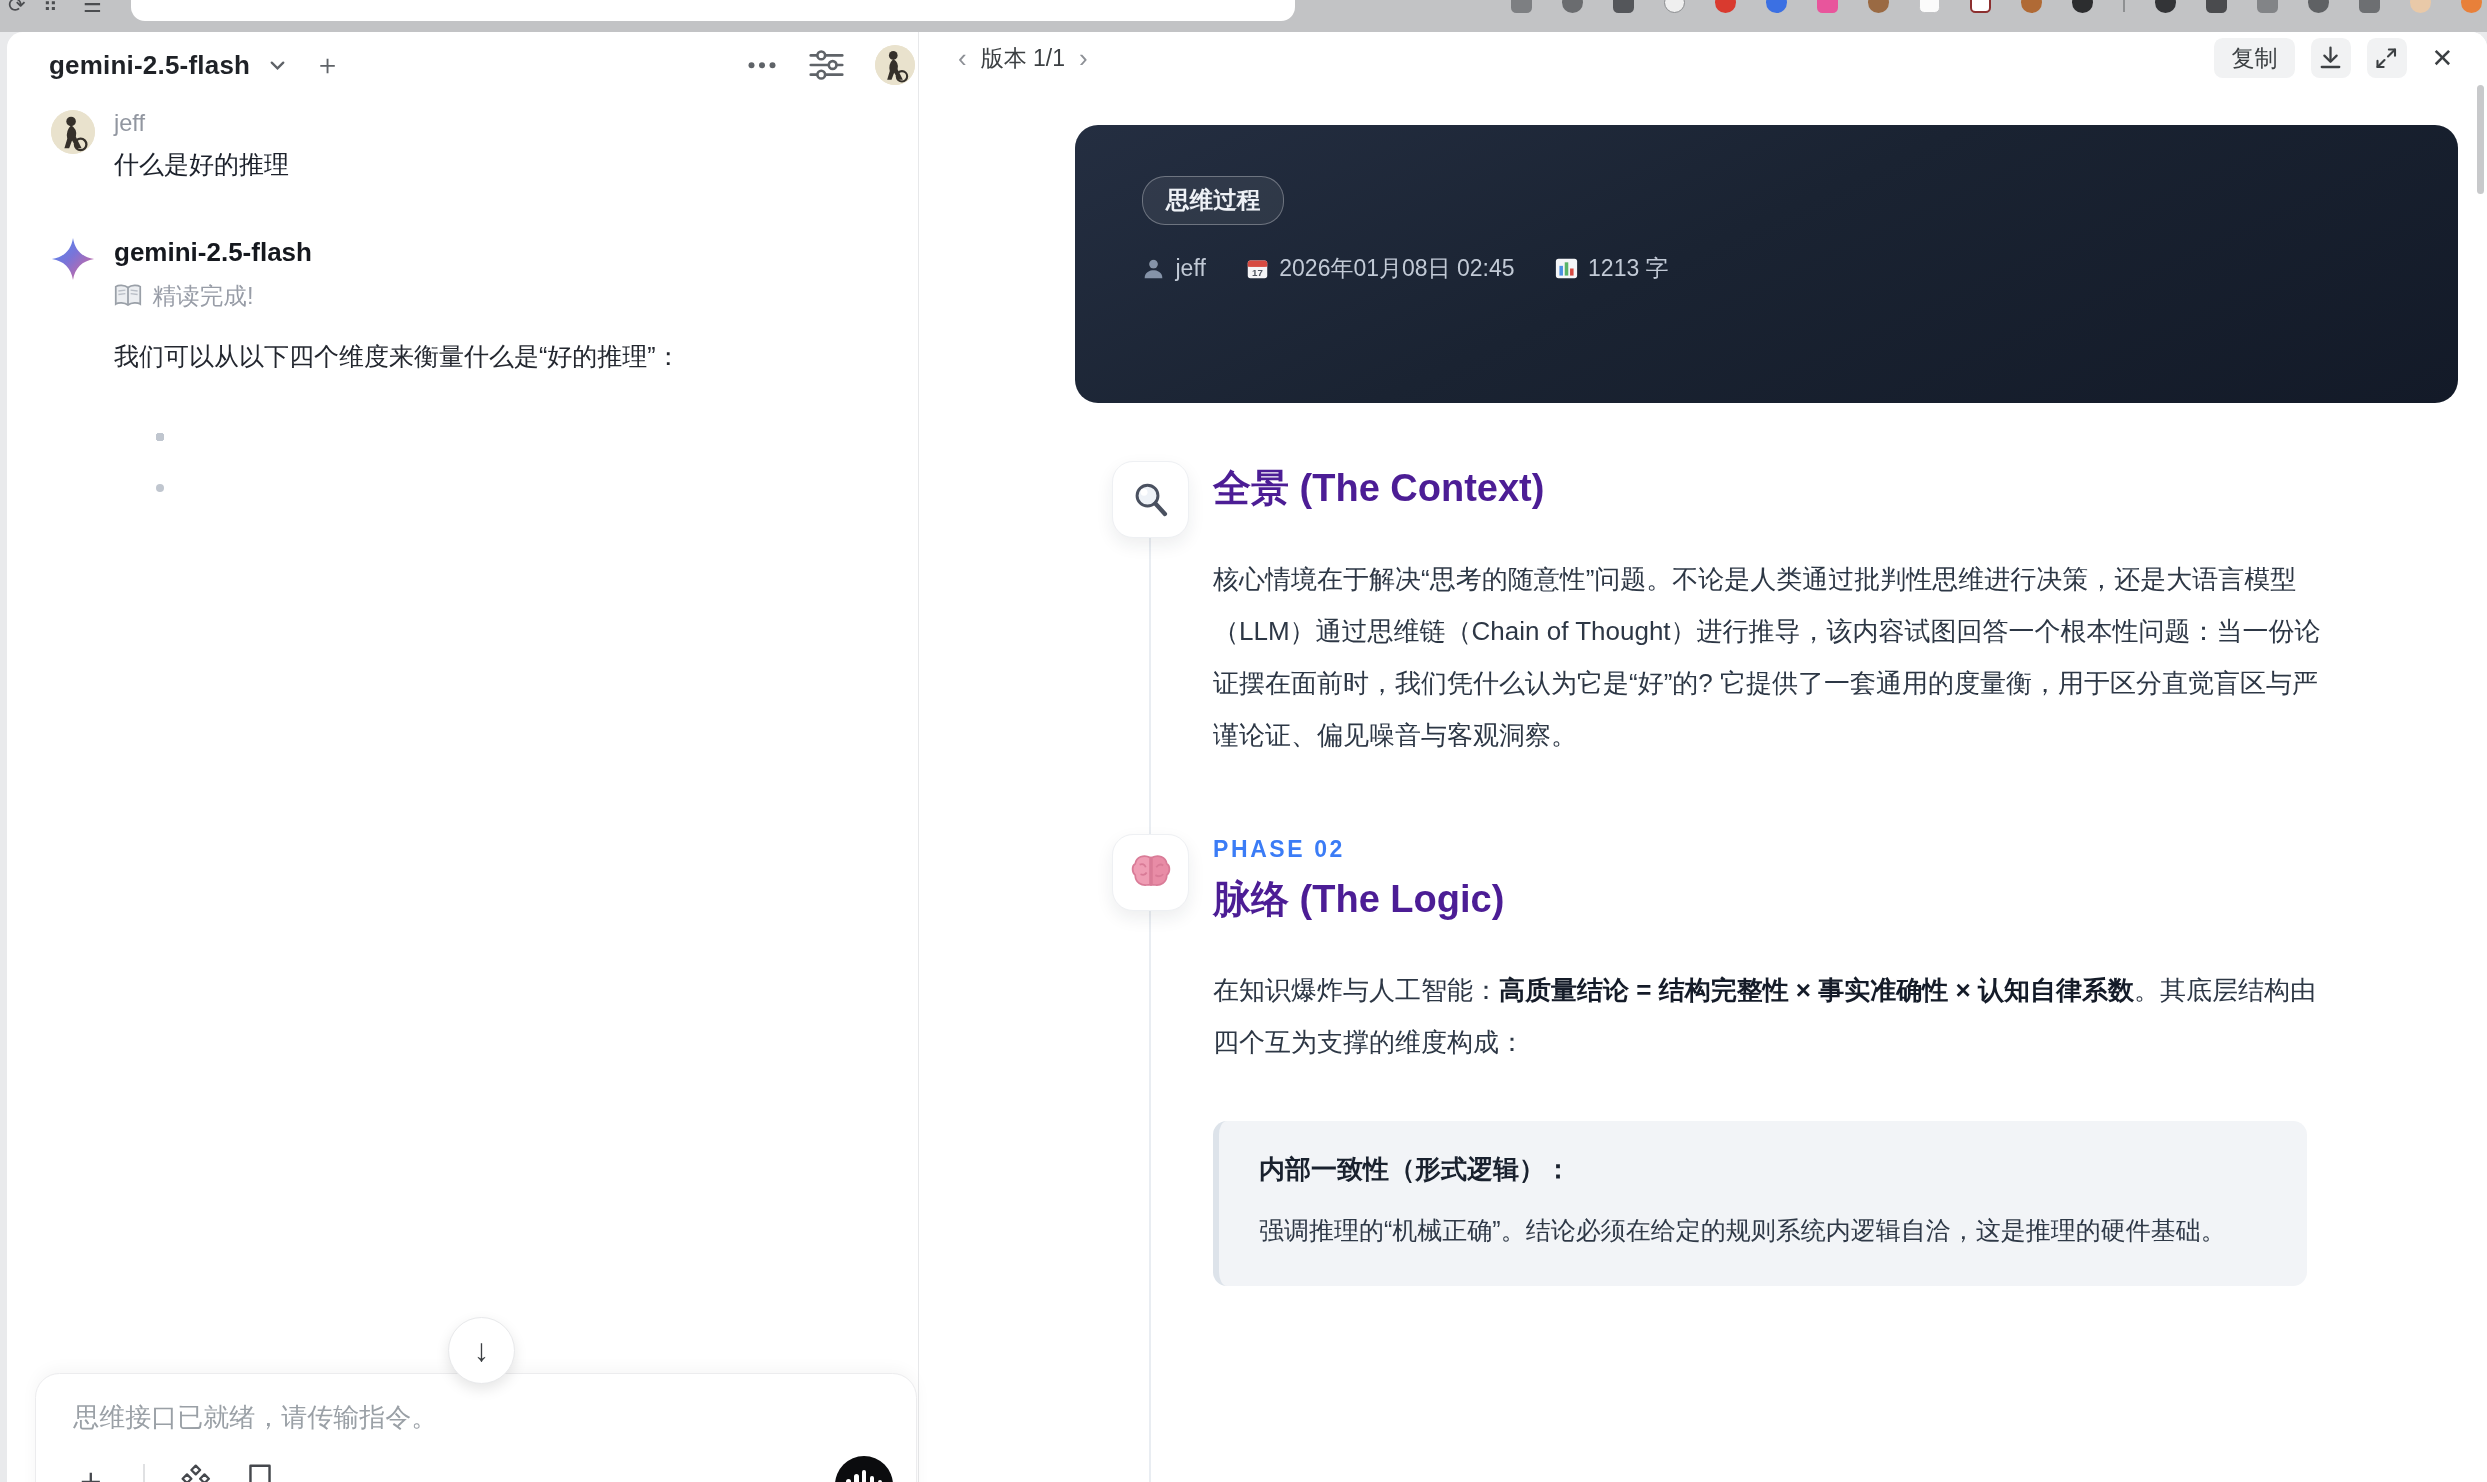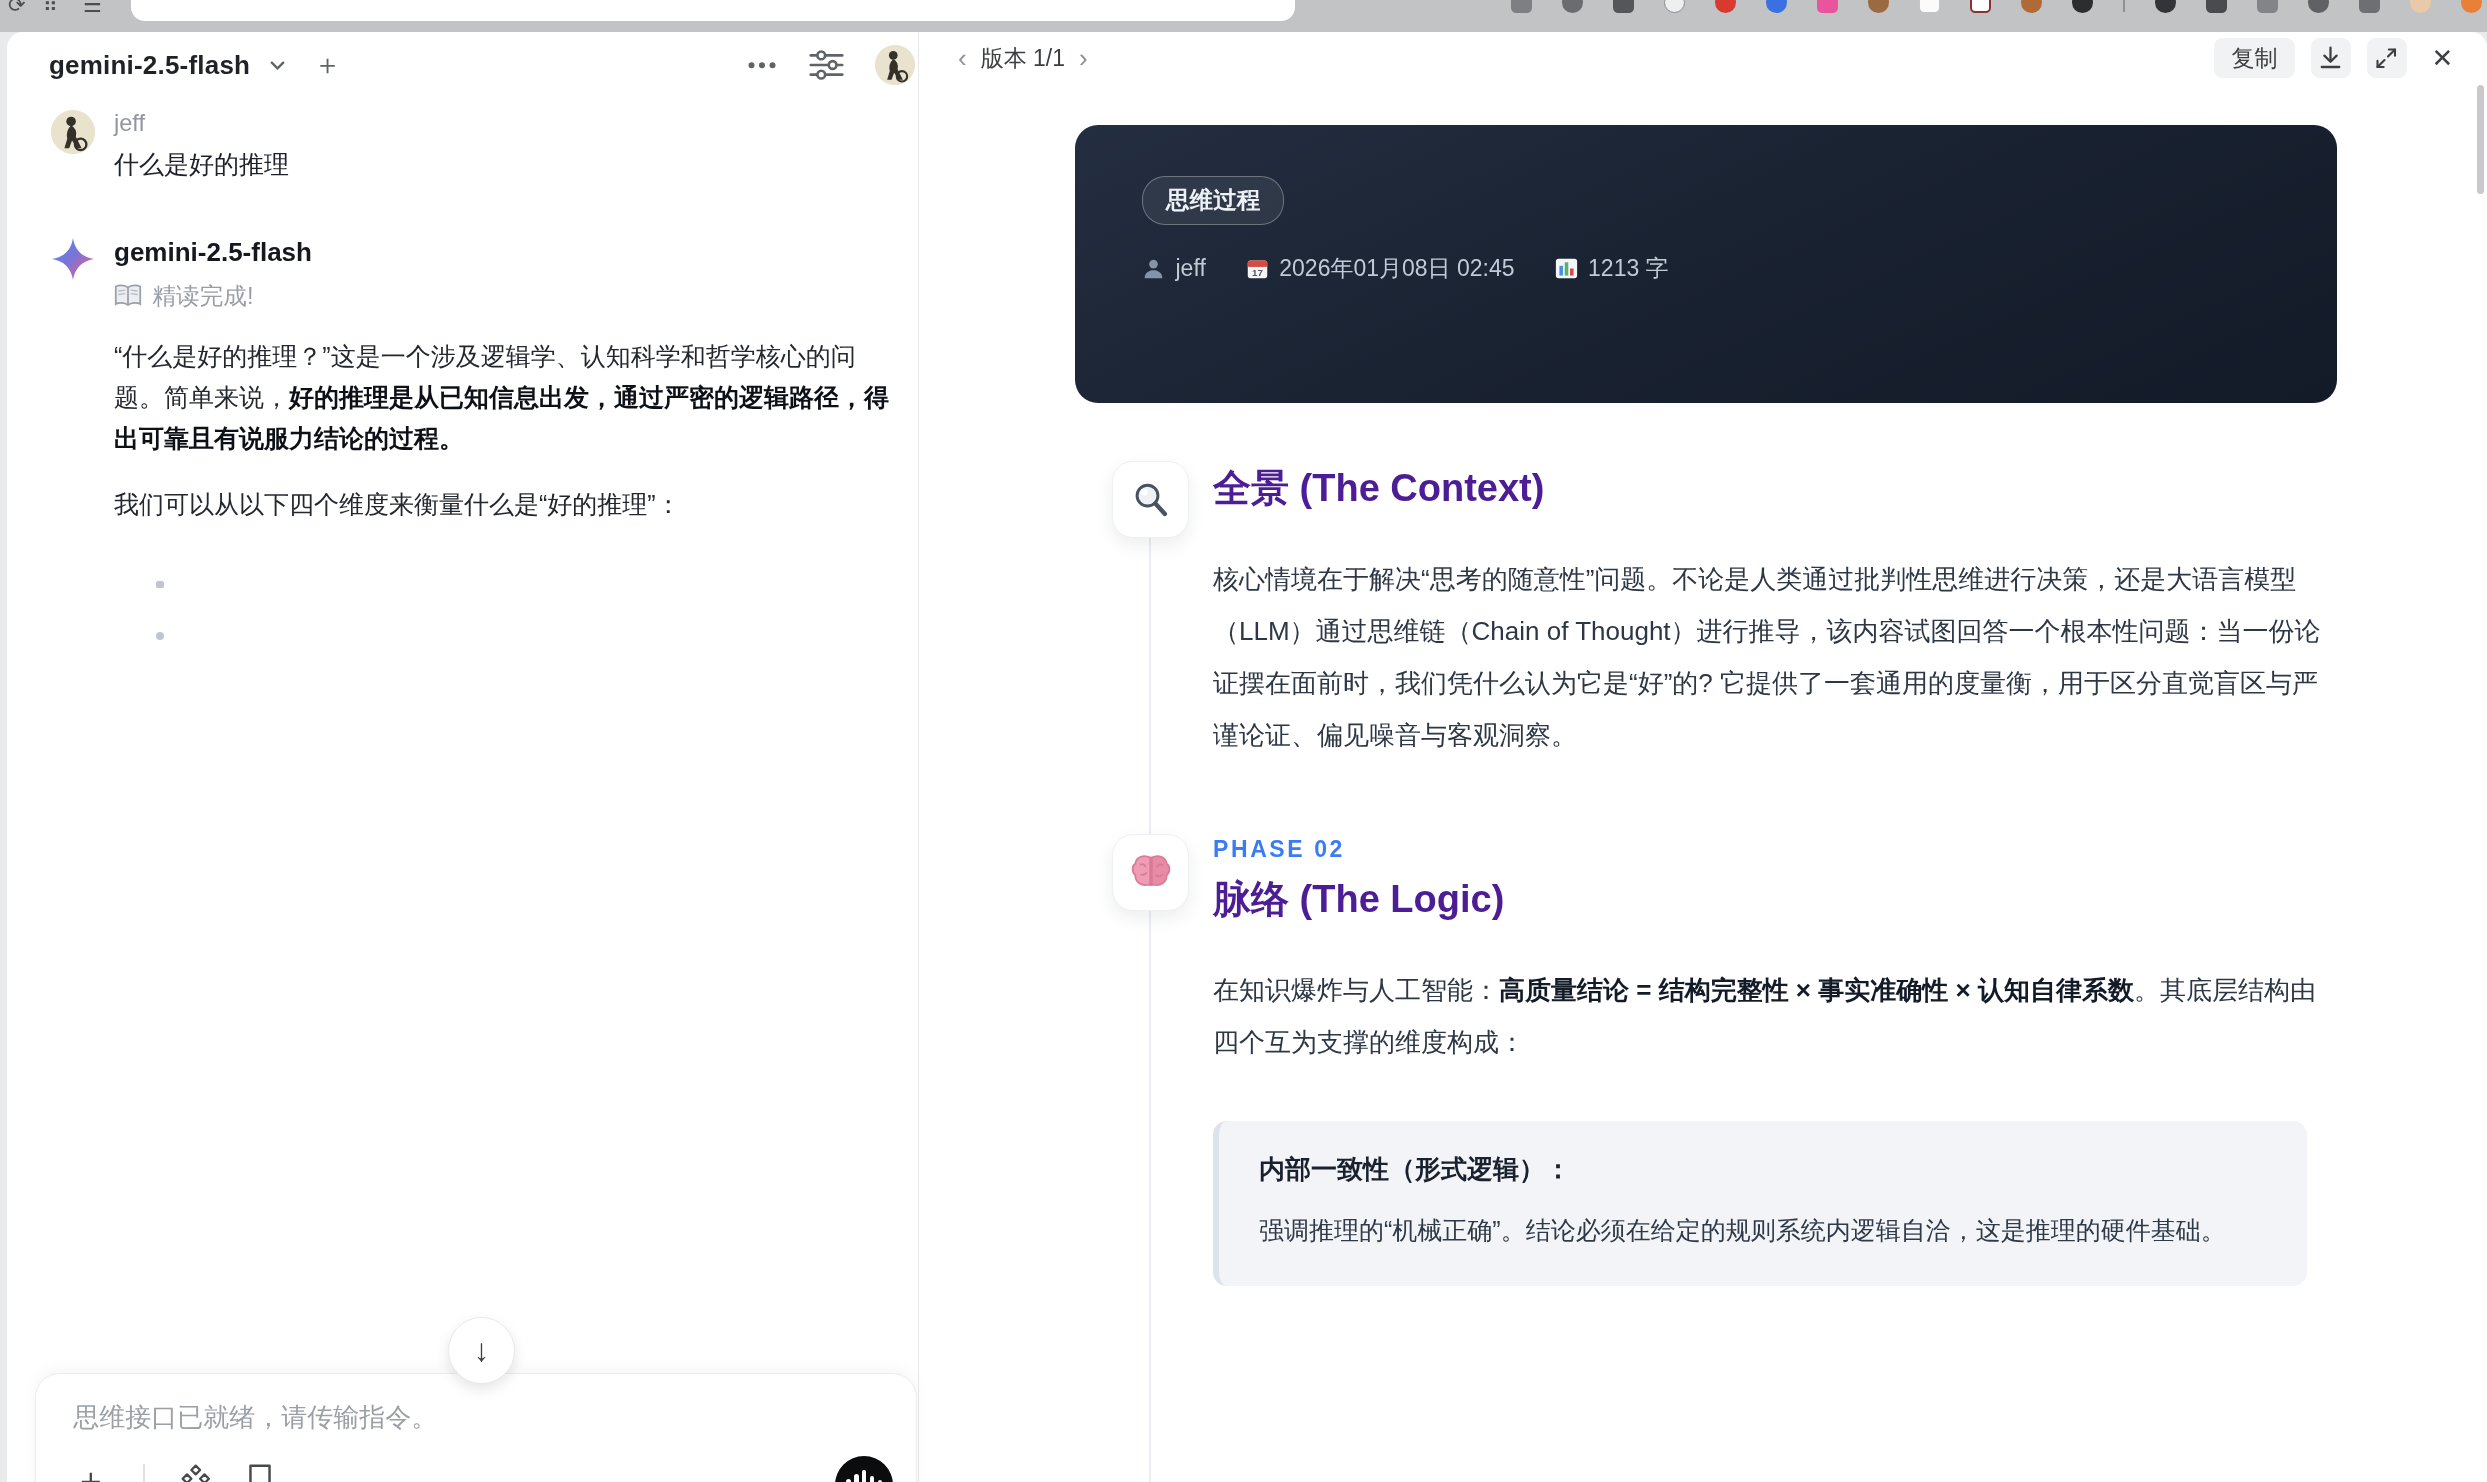--- a/index.html
+++ b/index.html
@@ -85,21 +85,21 @@
   .act-btn { margin-left:15.8px; background:#f1f2f3; border-radius:8.8px; display:flex;
     align-items:center; justify-content:center; color:#3c4043; }
   .copy-btn { height:40px; padding:0 17.5px; font-size:23px; }
   .icon-btn { width:40px; height:40px; }
   .close-btn { margin-left:15.8px; width:40px; height:40px; background:transparent;
     display:flex; align-items:center; justify-content:center; font-size:26px; color:#3c4043; }
   .pv-scrollbar { position:absolute; right:3.5px; top:53px; width:7px; height:109px;
     border-radius:3.5px; background:#c8c9cb; }
 
   .preview-body { position:absolute; left:0; top:53px; right:0; bottom:0; overflow:hidden; }
-  .hero { position:absolute; left:156px; top:40px; width:1262px; height:278px;
+  .hero { position:absolute; left:156px; top:40px; width:1383px; height:278px;
     border-radius:23px; background:linear-gradient(155deg,#242e41 0%,#1a2332 45%,#131a28 100%);
     padding:51px 67px; }
   .hero-badge { display:inline-block; padding:7.9px 23px; border-radius:23px;
     border:1.8px solid rgba(255,255,255,.30); background:rgba(255,255,255,.07);
     font-size:23.6px; color:#eef1f6; font-weight:600; }
   .hero-title { margin-top:26px; font-size:51px; font-weight:700; color:#ffffff; letter-spacing:0.9px; }
   .hero-meta { margin-top:28px; display:flex; align-items:center; gap:40px;
     font-size:23px; color:#c2cad6; }
   .meta-item { display:flex; align-items:center; gap:10.5px; }
 
@@ -238,23 +238,20 @@
               <g stroke="#b9bec6" stroke-width="1.6">
                   <line x1="5" y1="8" x2="13" y2="7"></line>
                   <line x1="5" y1="12" x2="13" y2="11"></line>
                   <line x1="19" y1="7" x2="27" y2="8"></line>
                   <line x1="19" y1="11" x2="27" y2="12"></line>
                 </g>
             </svg>
             <span>精读完成!</span>
           </div>
 
-          <div class="chat-p">
-            <span>“什么是好的推理？”这是一个涉及逻辑学、认知科学和哲学核心的问题。简单来说，</span><b>好的推理是从已知信息出发，通过严密的逻辑路径，得出可靠且有说服力结论的过程。</b>
-          </div>
           <div class="chat-p">我们可以从以下四个维度来衡量什么是“好的推理”：</div>
 
           <div class="chat-h3"></div>
           <div class="chat-lead"></div>
           <ul class="chat-bullets">
             <li><span class="b-label"></span><span></span></li>
             <li><span class="b-label"></span><span></span></li>
             <li><span class="b-label"></span><span></span></li>
           </ul>
 

